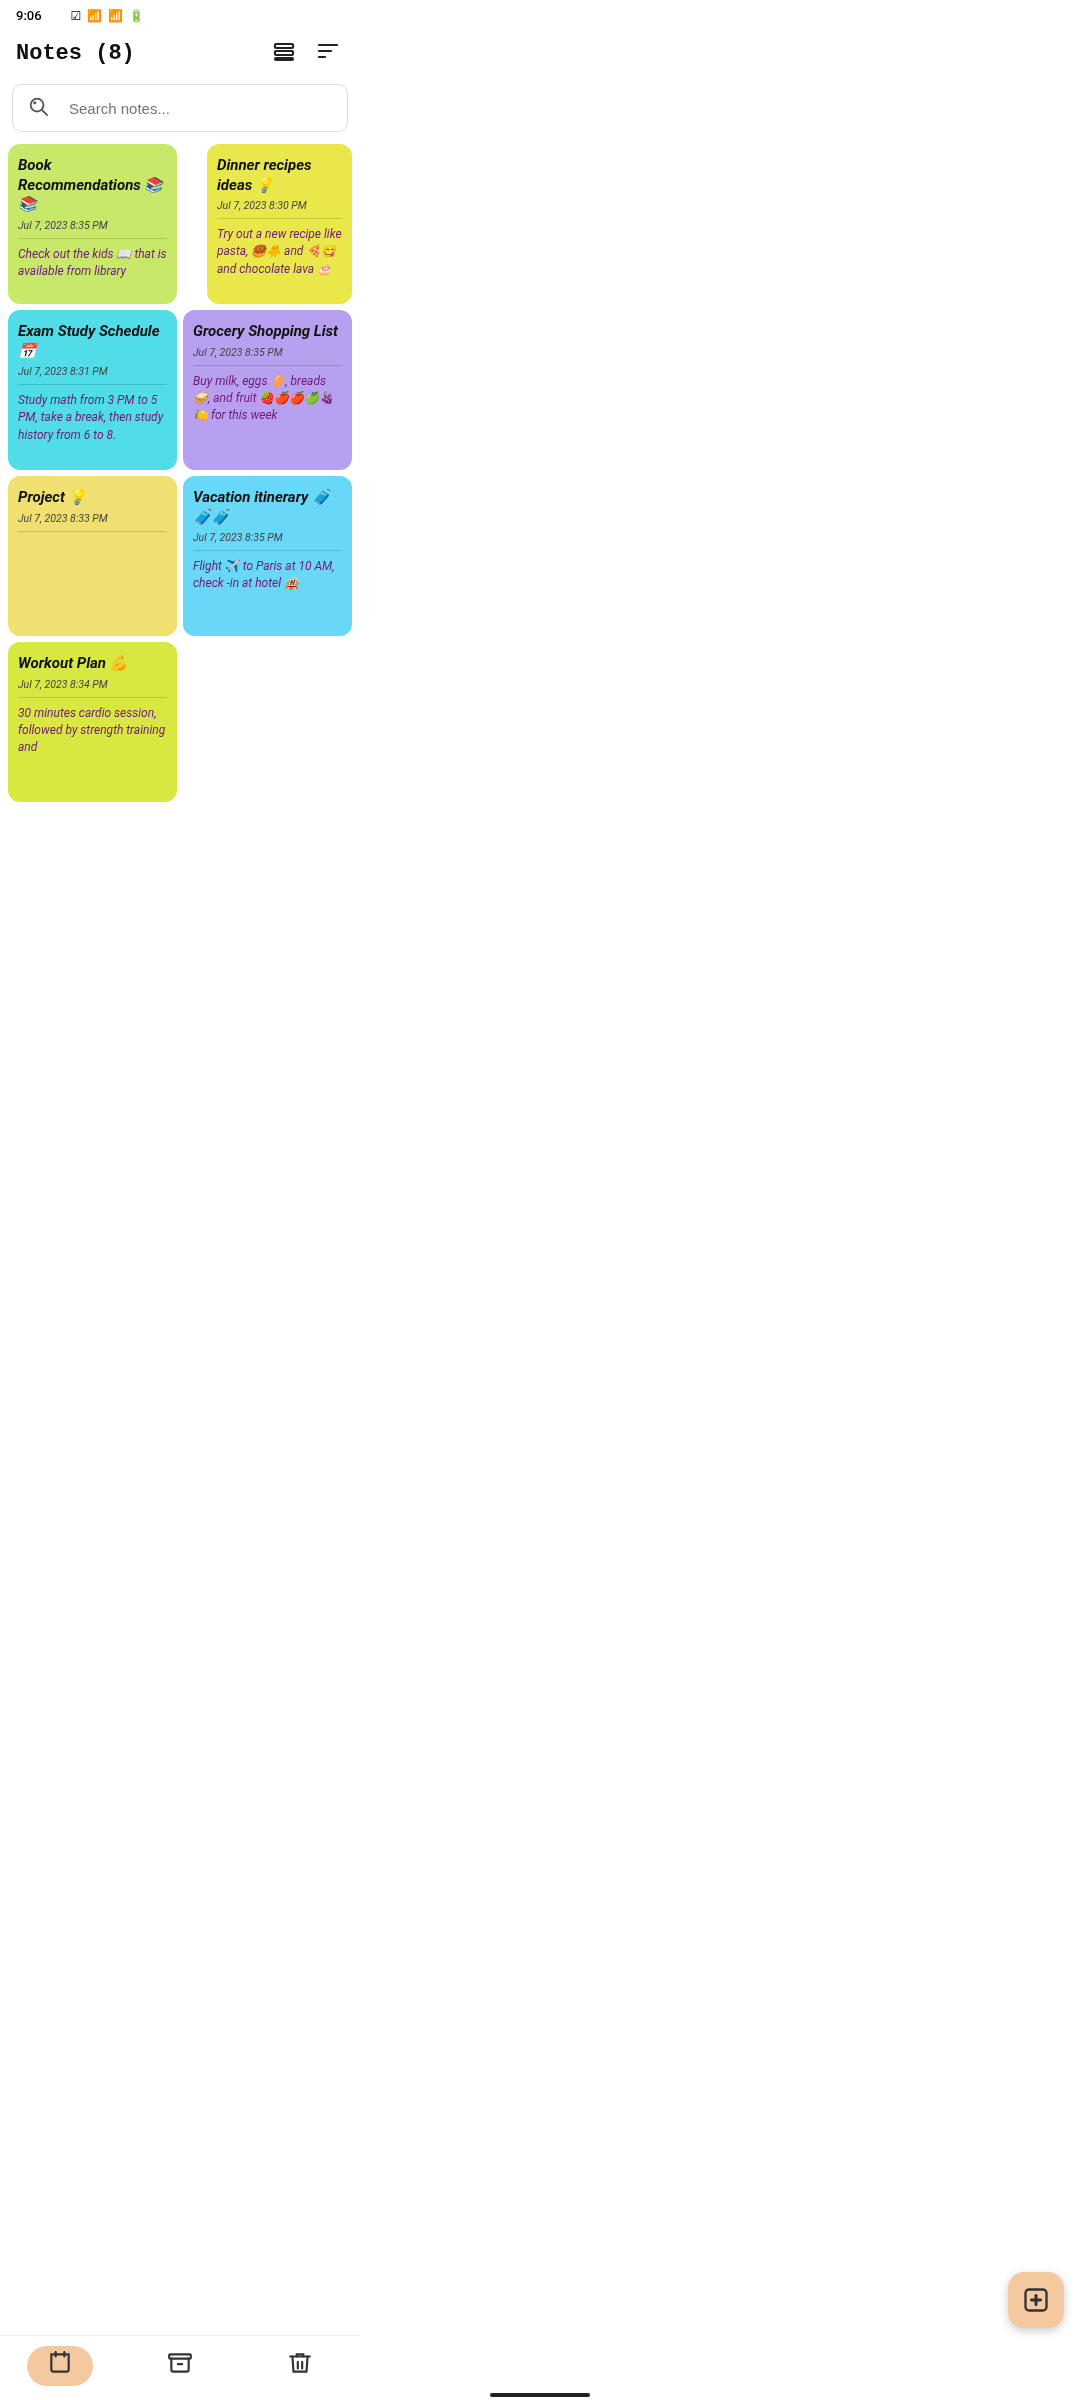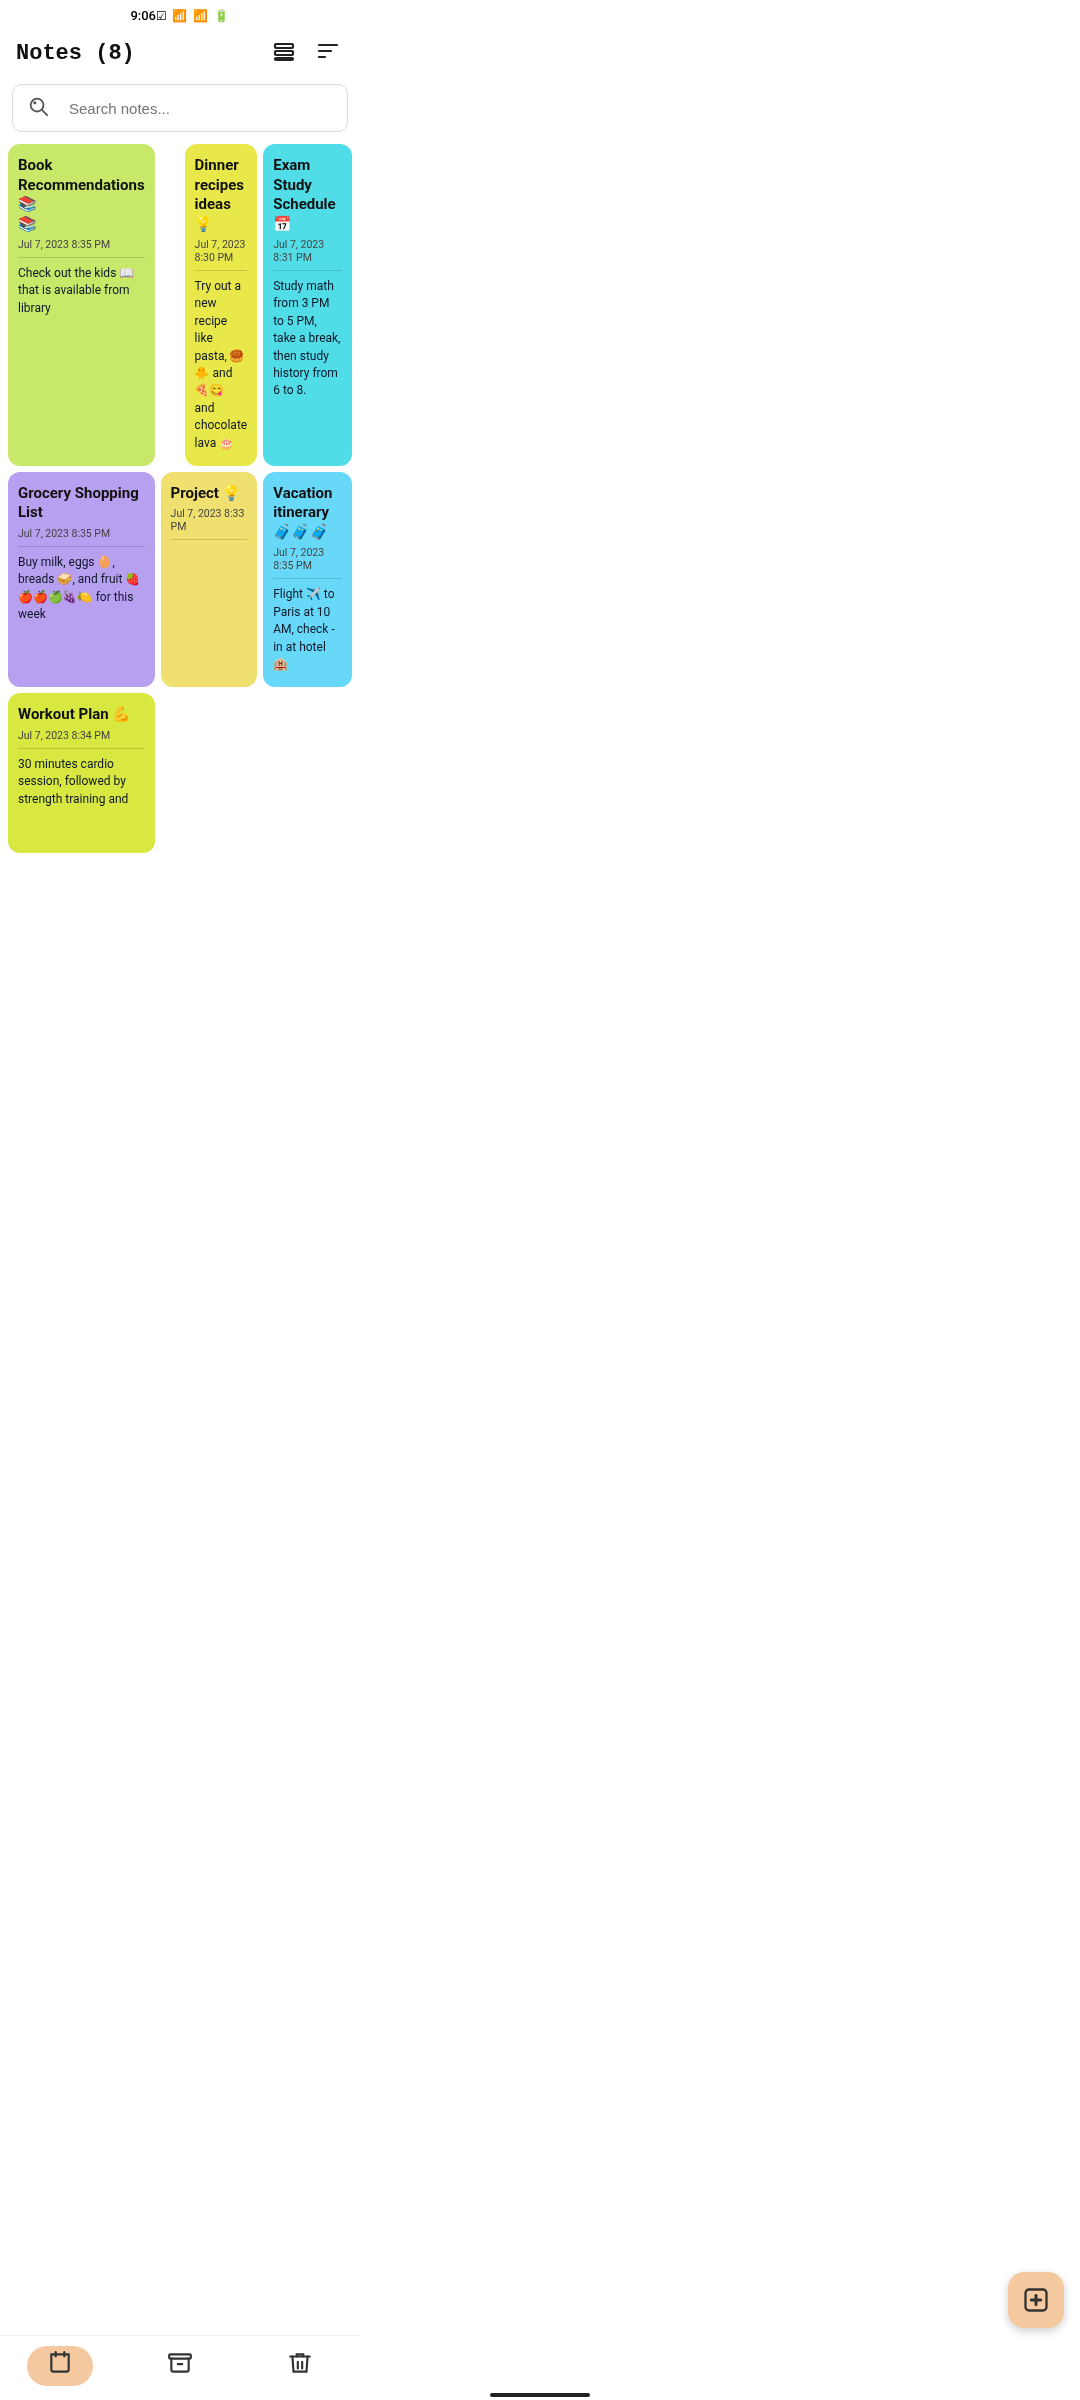--- a/index.html
+++ b/index.html
@@ -6,25 +6,26 @@
     * { margin: 0; padding: 0; box-sizing: border-box; }
     body {
       width: 360px;
       min-height: 800px;
       background: #fff;
       font-family: 'Roboto', Arial, sans-serif;
       overflow-x: hidden;
     }
     .status-bar {
       display: flex;
-      justify-content: center;
+      justify-content: flex-start;
       align-items: center;
       padding: 8px 16px 4px;
       font-size: 13px;
       font-weight: 500;
+      gap: 29px;
     }
     .status-icons {
       display: flex;
       gap: 6px;
       align-items: center;
       font-size: 12px;
     }
     .header {
       display: flex;
       justify-content: space-between;
@@ -62,24 +63,25 @@
     .search-bar input {
       border: none;
       outline: none;
       font-size: 15px;
       color: #999;
       flex: 1;
       background: transparent;
     }
     .notes-grid {
       display: grid;
-      grid-template-columns: 1fr 1fr 1fr;
+      grid-template-columns: 1fr 1fr;
       gap: 6px;
       padding: 0 8px;
       padding-bottom: 80px;
+      font-style: italic;
     }
     .note-card {
       border-radius: 12px;
       padding: 12px 10px 14px;
       cursor: pointer;
       min-height: 160px;
     }
     .note-title {
       font-size: 15px;
       font-weight: 700;
@@ -92,21 +94,21 @@
       color: #444;
       margin-bottom: 6px;
     }
     .note-divider {
       border: none;
       border-top: 1px solid rgba(0,0,0,0.15);
       margin-bottom: 7px;
     }
     .note-content {
       font-size: 12px;
-      color: #0f172a;
+      color: #701a75;
       line-height: 1.45;
     }
     .fab-add {
       position: fixed;
       bottom: 72px;
       right: 16px;
       width: 56px;
       height: 56px;
       border-radius: 16px;
       background: #f5c9a0;

